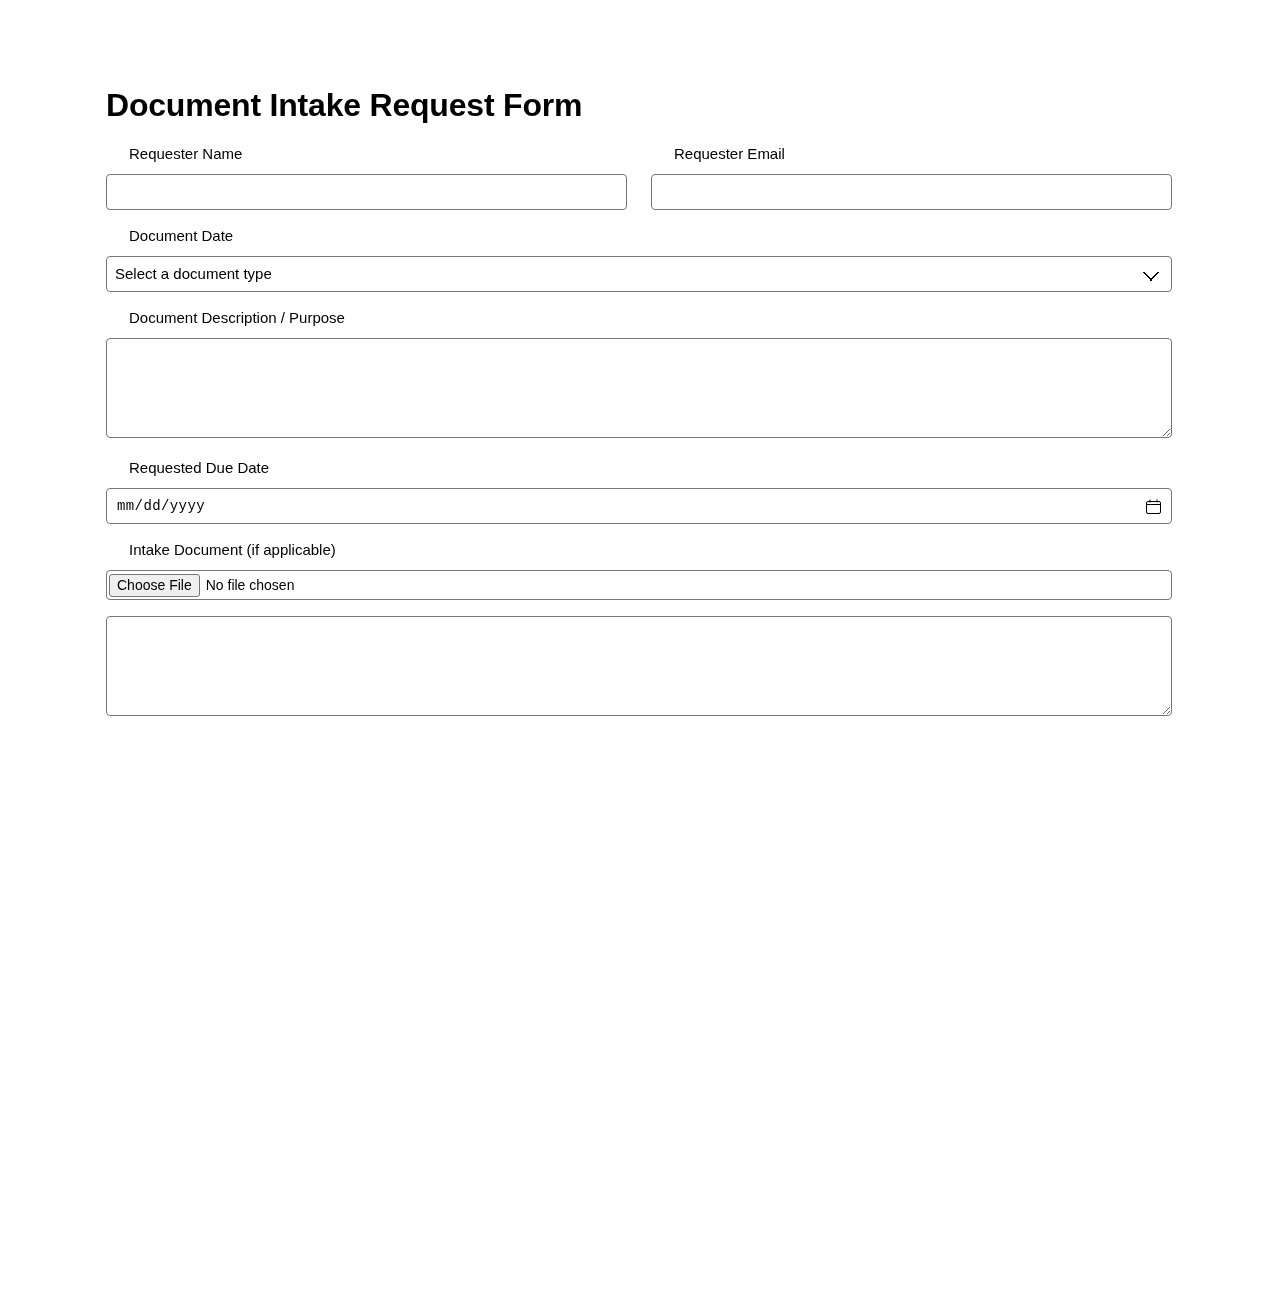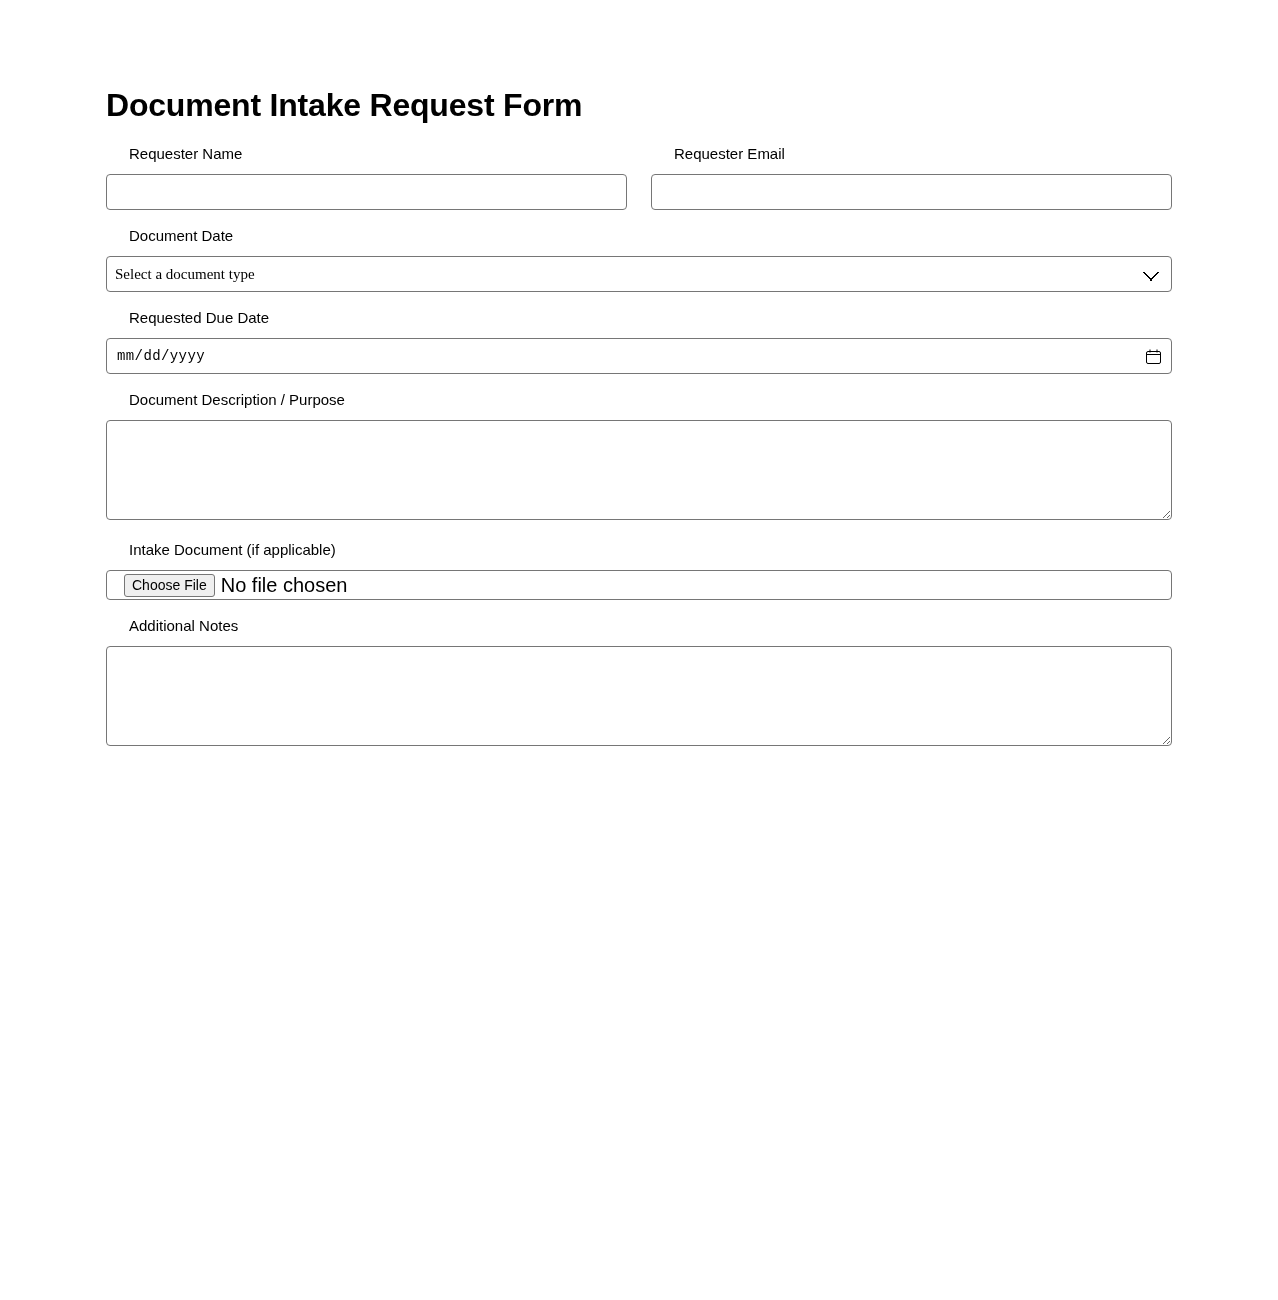--- a/index.html
+++ b/index.html
@@ -64,21 +64,20 @@
   }
   select.select-input {
     -webkit-appearance: none;
     appearance: none;
     padding-right: 28px;
     background-image: linear-gradient(45deg, transparent 49%, #000 50%, #000 56%, transparent 57%),
                       linear-gradient(-45deg, transparent 49%, #000 50%, #000 56%, transparent 57%);
     background-size: 9px 9px, 9px 9px;
     background-position: calc(100% - 19px) 15px, calc(100% - 12px) 15px;
     background-repeat: no-repeat;
-    font-family: Liberation Serif, serif;
   }
   textarea.textarea-input {
     height: 100px;
     line-height: 20px;
     padding: 6px 8px;
     resize: vertical;
   }
   .date-display {
     font-family: "Liberation Mono", monospace;
     font-size: 14px;
@@ -114,26 +113,26 @@
     overflow: hidden;
   }
   .choose-file-btn {
     font-family: "Liberation Sans", sans-serif;
     font-size: 14px;
     color: #000;
     background: #efefef;
     border: 1px solid #767676;
     border-radius: 3px;
     padding: 2px 7px;
-    margin: 2px 6px 2px 17px;
+    margin: 2px 6px 2px 2px;
     line-height: 17px;
     cursor: default;
   }
   .no-file-text {
-    font-size: 20px;
+    font-size: 14px;
     color: #000;
     line-height: 18px;
   }
 </style>
 </head>
 <body>
 
 <div class="page">
 
   <h1 class="form-title">Document Intake Request Form</h1>
@@ -151,46 +150,45 @@
 
 
   <div class="field">
     <label class="field-label">Document Date</label>
     <select class="select-input">
       <option>Select a document type</option>
     </select>
   </div>
 
   <div class="field">
+    <label class="field-label">Document Description / Purpose</label>
+    <textarea class="textarea-input" placeholder="" style=""></textarea>
+  </div>
+
+  <div class="field">
     <label class="field-label">Requested Due Date</label>
     <div class="date-cell">
       <span class="date-display">mm/dd/yyyy</span>
       <span class="date-spacer"></span>
       <span class="cal-icon">
         <svg width="15" height="15" viewBox="0 0 15 15" xmlns="http://www.w3.org/2000/svg">
           <rect x="0.5" y="2.5" width="14" height="12" rx="1.5" fill="none" stroke="#000" stroke-width="1"></rect>
           <line x1="0.5" y1="5.5" x2="14.5" y2="5.5" stroke="#000" stroke-width="1"></line>
           <line x1="4" y1="0.5" x2="4" y2="3.5" stroke="#000" stroke-width="1"></line>
           <line x1="11" y1="0.5" x2="11" y2="3.5" stroke="#000" stroke-width="1"></line>
         </svg>
       </span>
     </div>
   </div>
 
   <div class="field">
-    <label class="field-label">Document Description / Purpose</label>
-    <textarea class="textarea-input" placeholder="" style=""></textarea>
-  </div>
-
-  <div class="field">
     <label class="field-label">Intake Document (if applicable)</label>
     <div class="file-cell">
       <button type="button" class="choose-file-btn">Choose File</button>
       <span class="no-file-text">No file chosen</span>
     </div>
   </div>
 
   <div class="field">
-    <label class="field-label">Additional Notes</label>
     <textarea class="textarea-input" placeholder="" style=""></textarea>
   </div>
 
 </div>
 
 </body></html>

